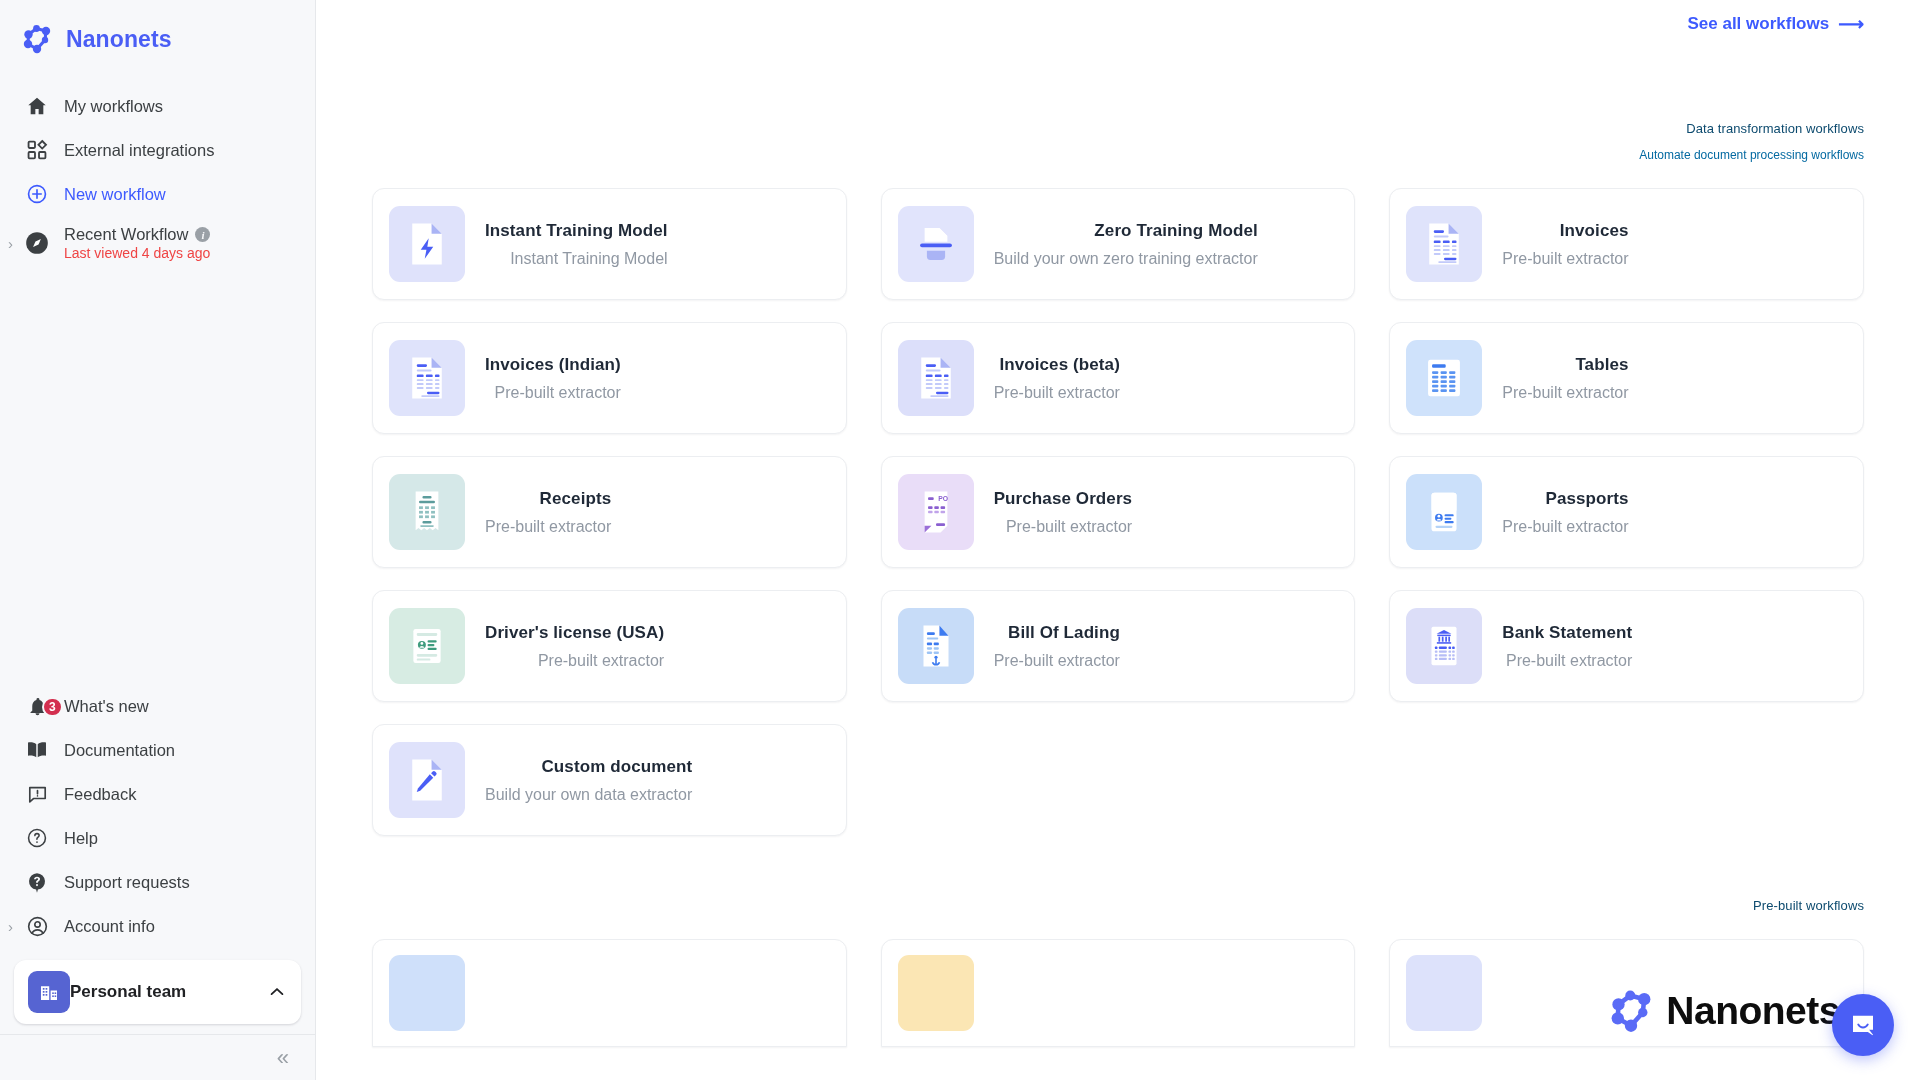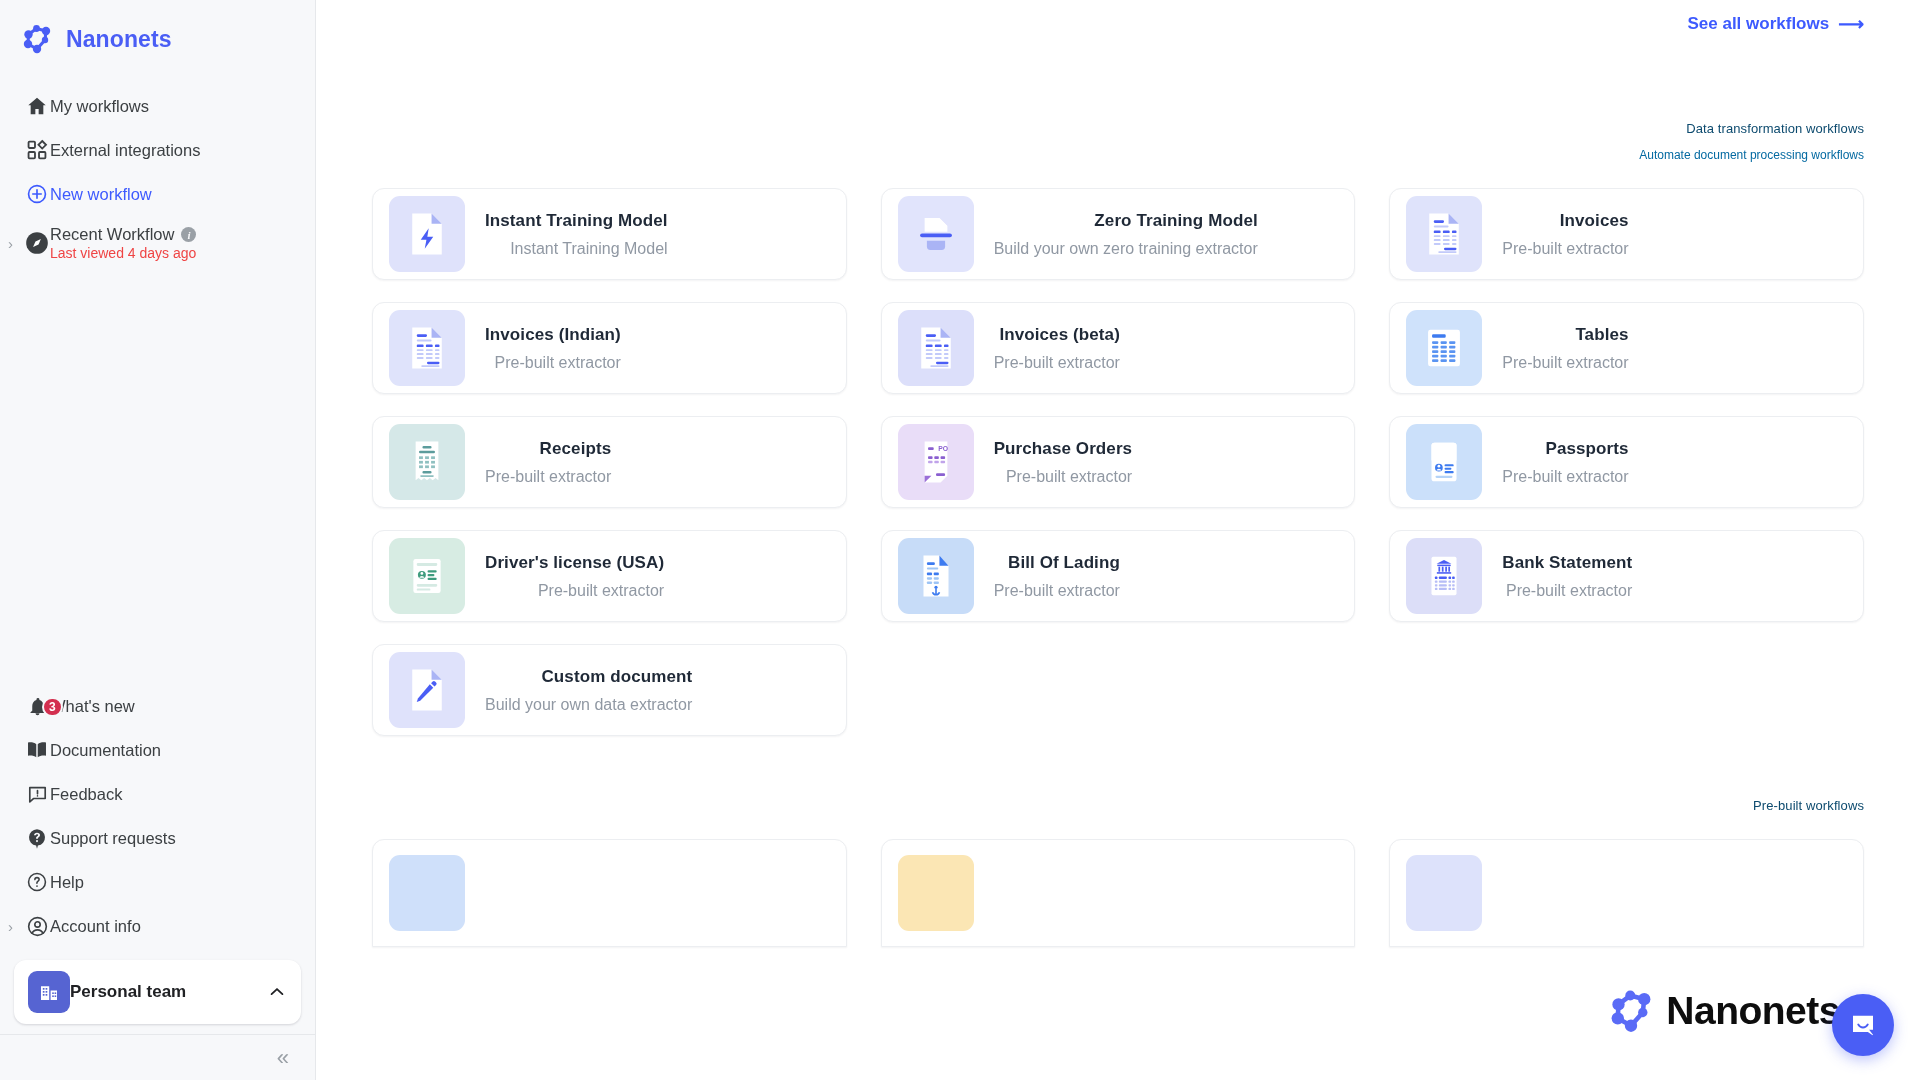--- a/index.html
+++ b/index.html
@@ -23,21 +23,21 @@
     display: flex; align-items: center; gap: 12px;
     padding: 22px 0 18px 20px;
   }
   .brand-logo { width: 34px; height: 34px; flex: 0 0 34px; }
   .brand-name {
     font-size: 23px; font-weight: 600; color: #4a5ef5; letter-spacing: .1px;
   }
 
   .nav-top { padding-top: 10px; }
   .nav-item {
-    display: flex; align-items: center; 
+    display: flex; align-items: center; gap: 14px;
     padding: 9px 16px 9px 24px;
     cursor: pointer; position: relative;
     min-height: 44px;
   }
   .nav-ico {
     width: 26px; height: 26px; flex: 0 0 26px;
     display: flex; align-items: center; justify-content: center;
     color: #3c4043;
   }
   .nav-label { font-size: 16.5px; color: #3c4043; white-space: nowrap; }
@@ -124,21 +124,21 @@
     margin-top: 26px;
     display: grid;
     grid-template-columns: repeat(3, 1fr);
     gap: 22px 34px;
   }
   .card {
     background: #fff;
     border: 1px solid #eceef1;
     border-radius: 12px;
     box-shadow: 0 1px 2px rgba(16,24,40,.05);
-    height: 92px;
+    height: 112px;
     display: flex; align-items: center; gap: 20px;
     padding: 8px 16px; cursor: pointer;
   }
   .card-tile {
     width: 76px; height: 76px; flex: 0 0 76px;
     border-radius: 11px;
     display: flex; align-items: center; justify-content: center;
   }
   .card-txt { display: flex; flex-direction: column; gap: 9px; min-width: 0; }
   .card-title {
@@ -283,38 +283,38 @@
             <path d="M3.2 4.2h17.6v12.4H7.4L3.2 20.4z" stroke-linejoin="round"></path>
             <path d="M12 7.6v3.6" stroke-linecap="round"></path>
               <circle cx="12" cy="13.6" r=".9" fill="currentColor" stroke="none"></circle>
           </svg>
         </span>
         <span class="nav-label">Feedback</span>
       </div>
 
       <div class="nav-item">
         <span class="nav-ico">
+          <svg width="22" height="22" viewBox="0 0 24 24" fill="none" stroke="currentColor" stroke-width="1.7">
+            <circle cx="12" cy="12" r="9.2"></circle>
+            <path d="M9.7 9.4c0-1.3 1-2.2 2.3-2.2s2.3.9 2.3 2.1c0 1-.6 1.5-1.4 2-.7.5-1 .9-1 1.7v.4" stroke-linecap="round"></path>
+            <circle cx="12" cy="16.4" r=".95" fill="currentColor" stroke="none"></circle>
+          </svg>
+        </span>
+        <span class="nav-label">Help</span>
+      </div>
+
+      <div class="nav-item">
+        <span class="nav-ico">
           <svg width="22" height="22" viewBox="0 0 24 24">
             <path d="M12 2.4a9 9 0 0 0-1 17.9l1 3.3 1-3.3A9 9 0 0 0 12 2.4z" fill="#3c4043"></path>
             <path d="M12 6.2c-1.9 0-3.1 1.1-3.3 2.7h2c.1-.7.6-1.1 1.3-1.1.7 0 1.2.4 1.2 1 0 .6-.3.9-1 1.4-.8.6-1.2 1.1-1.2 2.1v.4h2v-.3c0-.6.3-.9 1.1-1.5.8-.6 1.2-1.2 1.2-2.2 0-1.5-1.3-2.5-3.3-2.5z" fill="#f7f8fa"></path>
             <circle cx="12" cy="15.4" r="1.1" fill="#f7f8fa"></circle>
           </svg>
         </span>
         <span class="nav-label">Support requests</span>
-      </div>
-
-      <div class="nav-item">
-        <span class="nav-ico">
-          <svg width="22" height="22" viewBox="0 0 24 24" fill="none" stroke="currentColor" stroke-width="1.7">
-            <circle cx="12" cy="12" r="9.2"></circle>
-            <path d="M9.7 9.4c0-1.3 1-2.2 2.3-2.2s2.3.9 2.3 2.1c0 1-.6 1.5-1.4 2-.7.5-1 .9-1 1.7v.4" stroke-linecap="round"></path>
-            <circle cx="12" cy="16.4" r=".95" fill="currentColor" stroke="none"></circle>
-          </svg>
-        </span>
-        <span class="nav-label">Help</span>
       </div>
 
       <div class="nav-item">
         <span class="caret">›</span>
         <span class="nav-ico">
           <svg width="23" height="23" viewBox="0 0 24 24" fill="none" stroke="currentColor" stroke-width="1.7">
             <circle cx="12" cy="12" r="9.2"></circle>
               <circle cx="12" cy="9.8" r="2.8"></circle>
             <path d="M6.2 19c1.2-2.3 3.3-3.5 5.8-3.5s4.6 1.2 5.8 3.5" stroke-linecap="round"></path>
           </svg>

